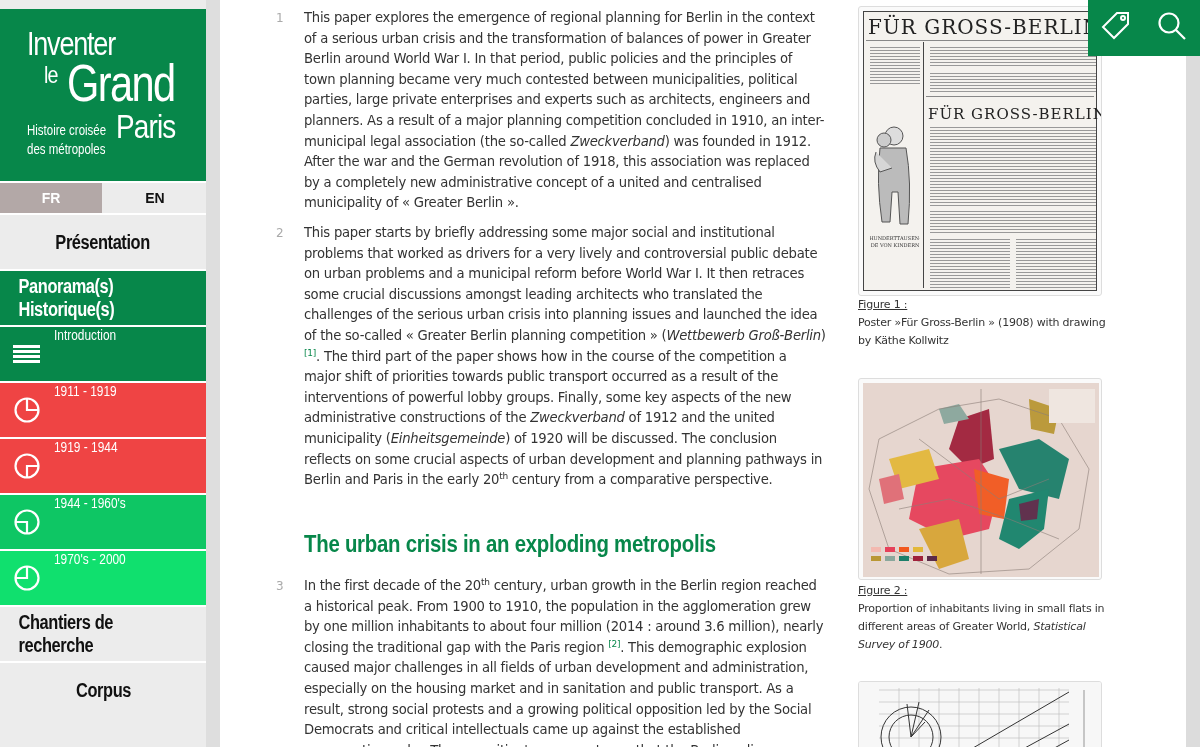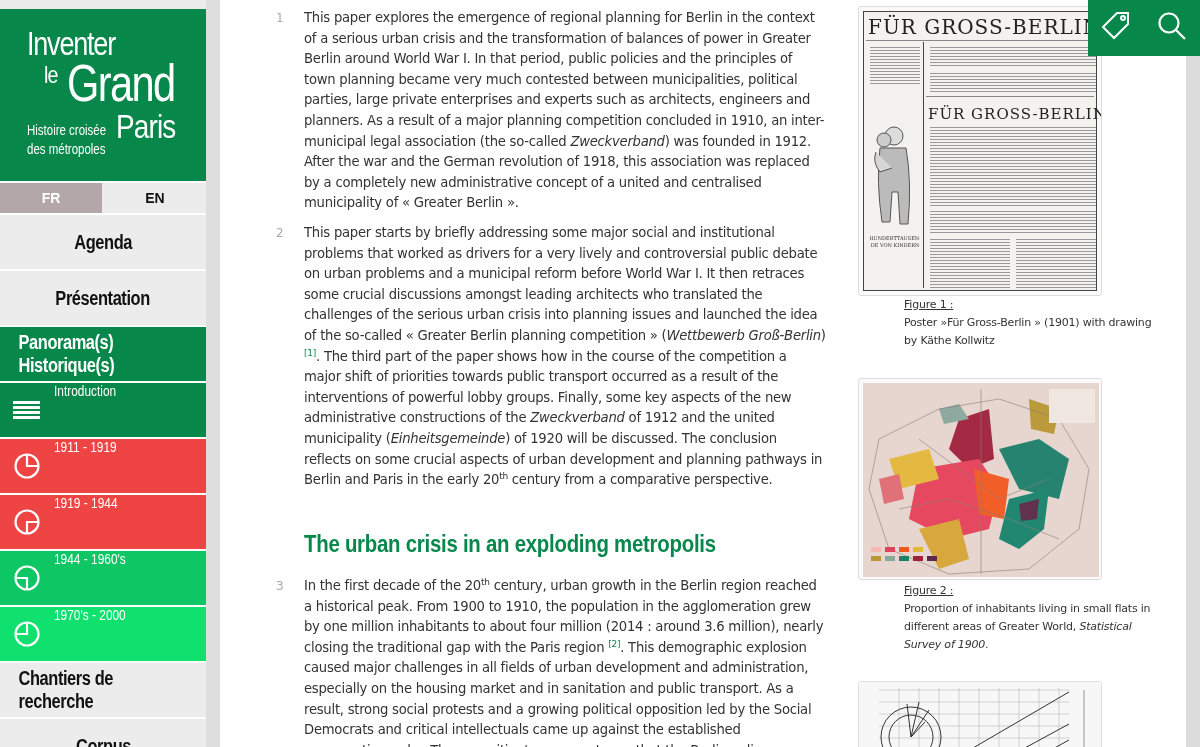--- a/index.html
+++ b/index.html
@@ -36,21 +36,21 @@
   .para { position: absolute; left: 84px; width: 522px; font-family: "DejaVu Sans", sans-serif; font-size: 13.2px; line-height: 20.6px; color: #333; letter-spacing: -0.25px; }
   .pnum { position: absolute; left: -28px; top: 0; color: #aaa; font-size: 12px; }
   .para i { font-style: italic; }
   .para sup { font-size: 9px; line-height: 0; vertical-align: super; }
   .para sup.note { color: #07874a; }
   .h2 { position: absolute; left: 84px; top: 530px; font-family: "Liberation Sans", sans-serif; font-size: 24px; color: #07874a; transform: scaleX(0.85); transform-origin: left; letter-spacing: -0.3px; }
 
   
   .figs { position: absolute; left: 840px; top: 0; width: 346px; height: 747px; background: #fff; }
   .fig { position: absolute; left: 18px; width: 244px; border: 1px solid #ddd; border-radius: 3px; background: #fafafa; overflow: hidden; }
-  .figcap { position: absolute; left: 18px; width: 250px; font-family: "DejaVu Sans", sans-serif; font-size: 11px; line-height: 18px; color: #333; letter-spacing: -0.2px; margin-left: 46px; }
+  .figcap { position: absolute; left: 18px; width: 250px; font-family: "DejaVu Sans", sans-serif; font-size: 11px; line-height: 18px; color: #333; letter-spacing: -0.2px; }
   .figcap .ttl { text-decoration: underline; }
   .scrollbar { position: absolute; left: 1186px; top: 0; width: 14px; height: 747px; background: #dcdcdc; }
 
   .topbar { position: absolute; left: 1088px; top: 0; width: 112px; height: 56px; background: #07874a; display: flex; }
   .topbar div { flex: 1; display: flex; align-items: center; justify-content: center; }
 
   
   .poster { position: absolute; inset: 4px; background: #f4f2ee; border: 1px solid #444; }
   .poster .title { position: absolute; left: 4px; top: 3px; font-family: "DejaVu Serif", serif; font-size: 20px; letter-spacing: 1px; color: #222; white-space: nowrap; }
   .poster .sub { position: absolute; left: 64px; top: 93px; font-family: "DejaVu Serif", serif; font-size: 15px; color: #222; white-space: nowrap; letter-spacing: 1px; }
@@ -69,23 +69,20 @@
     <span class="l3">Paris</span>
     <span class="sub1">Histoire croisée</span>
     <span class="sub2">des métropoles</span>
   </div>
 
   <div class="lang">
     <div class="fr">FR</div>
     <div class="en">EN</div>
   </div>
 
-  <div class="nav-main">
-      <span>Agenda</span>
-    </div>
   <div class="nav-main">
       <span>Présentation</span>
     </div>
   <div class="nav-main active">
       <span>Panorama(s) Historique(s)</span>
     </div>
 
   <div class="nav-sub" style="background:#07874a">
     <span class="ic">
       <svg width="28" height="20" viewBox="0 0 28 20">
@@ -195,21 +192,21 @@
           <path d="M10 56 Q6 90 12 130 L20 130 L22 100 L28 100 L30 132 L38 132 Q42 90 36 56 Z" fill="#bbb"></path>
           <path d="M6 60 Q2 70 10 80 L22 76" fill="#d6d6d6"></path>
         </g>
         <text x="25" y="148" font-size="5" text-anchor="middle" fill="#333" font-family="DejaVu Serif, serif">HUNDERTTAUSEN-</text>
         <text x="25" y="155" font-size="5" text-anchor="middle" fill="#333" font-family="DejaVu Serif, serif">DE VON KINDERN</text>
       </svg>
     </div>
   </div>
   <div class="figcap" style="top:296px">
     <div class="ttl">Figure 1 :</div>
-    <div>Poster  »Für Gross-Berlin » (1901) with drawing by Käthe Kollwitz</div>
+    <div>Poster  »Für Gross-Berlin » (1908) with drawing by Käthe Kollwitz</div>
   </div>
 
   <div class="fig" style="top:378px;height:202px">
     <svg width="244" height="202" viewBox="0 0 244 202">
       <rect x="4" y="4" width="236" height="194" fill="#e6d6cf"></rect>
       <g opacity="0.95">
         <path d="M100 40 L130 30 L135 80 L110 90 L90 70 Z" fill="#a0213a"></path>
         <path d="M60 90 L120 80 L140 110 L130 150 L90 160 L50 140 Z" fill="#e6415a"></path>
         <path d="M115 90 L150 100 L145 140 L120 135 Z" fill="#f2581e"></path>
         <path d="M140 70 L180 60 L210 80 L200 120 L160 110 Z" fill="#1c7f6a"></path>

